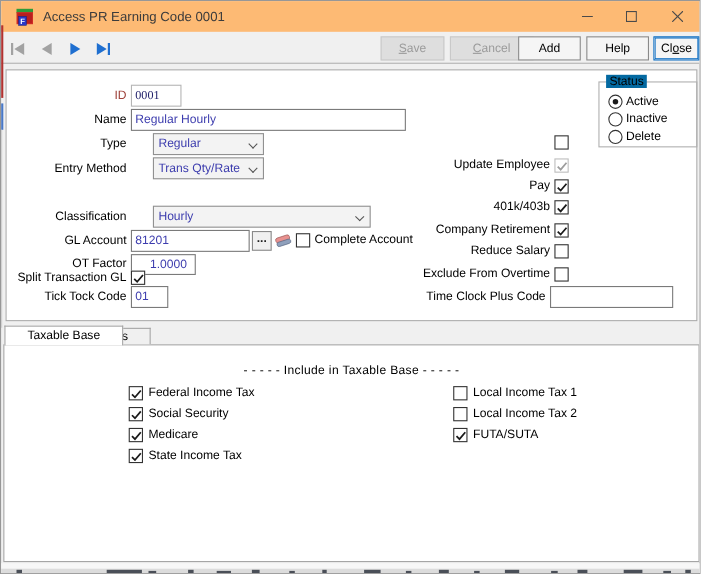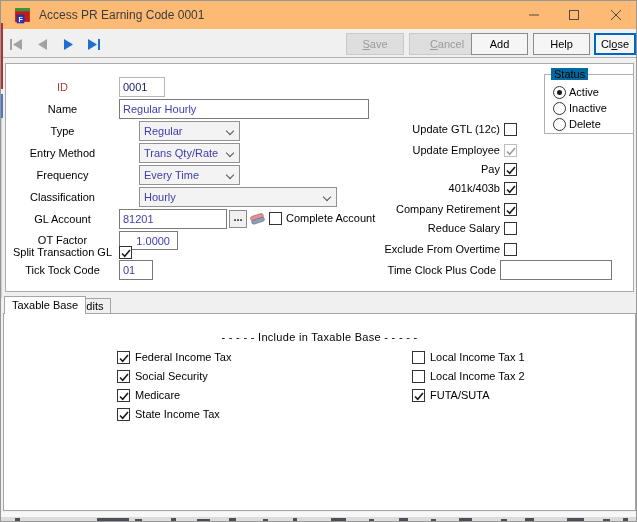--- a/index.html
+++ b/index.html
@@ -16,24 +16,24 @@
 
   
   .toolbar { position:absolute; left:0; top:28px; width:100%; height:29px; background:#f0f0f0; border-bottom:1px solid #b2b2b2; }
   .navbtn { position:absolute; top:7px; width:16px; height:16px; display:flex; align-items:center; justify-content:center; }
   .tbtn { position:absolute; top:4px; height:22px; background:#f5f5f5; border:1px solid #8a8a8a; text-align:center; line-height:20px; color:#000; }
   .tbtn.disabled { background:#dedede; border-color:#c9c9c9; color:#9b9b9b; }
   .tbtn.focused { border:1px solid #0067c0; box-shadow:0 0 0 1px #0067c0 inset; }
 
   
   .panel { position:absolute; left:4px; top:62px; width:629px; height:229px; background:#ffffff; border:1px solid #ababab; }
-  .lbl { position:absolute; left:4px; width:105px; text-align:center; height:20px; line-height:20px; color:#000; white-space:nowrap; }
+  .lbl { position:absolute; left:4px; width:105px; text-align:right; height:20px; line-height:20px; color:#000; white-space:nowrap; }
   .rlbl { position:absolute; left:326px; width:168px; text-align:right; line-height:13px; color:#000; white-space:nowrap; }
   .field { position:absolute; height:20px; background:#fff; border:1px solid #7a7a7a; line-height:18px; padding:0 3px; color:#3d3dae; overflow:hidden; white-space:nowrap; }
-  .field.dim { border-color:#b5b5b5; color:#20206a; }
+  .field.dim { border-color:#b5b5b5; color:#20206a;font-family:Liberation Serif, serif; }
   .field.num { text-align:right; padding-right:7px; }
   .combo { position:absolute; height:20px; background:#f3f3f3; border:1px solid #919191; line-height:18px; padding:0 18px 0 4px; color:#3d3dae; white-space:nowrap; overflow:hidden;margin-left:20px; }
   .chev { position:absolute; right:6px; top:6px; width:6px; height:6px; border-left:1px solid #555; border-bottom:1px solid #555; transform:rotate(-45deg); }
 
   
   .cb { position:absolute; width:13px; height:13px; background:#fff; border:1px solid #333; }
   .cb svg { display:none; position:absolute; left:0px; top:1px; }
   .cb.checked svg { display:block; }
   .cb.disabled { border-color:#bdbdbd; }
   .cb.disabled svg path { stroke:#9d9d9d; }
@@ -42,21 +42,21 @@
   .radio.checked .dot { display:block; }
 
   .groupbox { position:absolute; left:538px; top:10px; width:90px; height:60px; border:1px solid #b0b0b0; }
   .groupbox-title { position:absolute; top:-7px; left:6px; background:#0369a1; padding:0 3px; line-height:12px; }
   .gopt-label { position:absolute; left:24px; line-height:13px; white-space:nowrap; }
 
   .smallbtn { position:absolute; width:18px; height:18px; background:#f0f0f0; border:1px solid #8a8a8a; text-align:center; line-height:12px; font-weight:bold; color:#222; }
 
   
   .tabstrip { position:absolute; left:2px; top:295px; height:17px; z-index:2; }
-  .tab { position:absolute; top:0; height:17px; padding:0 7px; line-height:16px; white-space:nowrap; border:1px solid #a5a5a5; border-bottom:none; background:#f0f0f0; color:#000; }
+  .tab { position:absolute; top:0; height:17px; padding:0 20px; line-height:16px; white-space:nowrap; border:1px solid #a5a5a5; border-bottom:none; background:#f0f0f0; color:#000; }
   .tab.active { background:#ffffff; top:0; height:18px; z-index:3; }
   .tab.inactive { top:2px; height:15px; line-height:14px; }
   .tabpanel { position:absolute; left:2px; top:312px; width:633px; height:198px; background:#ffffff; border:1px solid #a5a5a5; z-index:1; }
   .tax-heading { position:absolute; left:0; top:17px; width:100%; text-align:center; color:#000; letter-spacing:0.3px; }
   .titem-label { position:absolute; line-height:13px; white-space:nowrap; }
 
   
   .edge-bar { position:absolute; left:0; width:2px; z-index:5; }
   .bottom-zone { position:absolute; left:0; top:511px; width:637px; height:11px; background:#f7f7f7; }
   .bottom-band { position:absolute; left:0; top:5px; width:637px; height:6px; background:#dcdcdc; }
@@ -137,25 +137,20 @@
       <span>Regular</span>
       <span class="chev"></span>
     </div>
 
     <span class="lbl" style="top:79px">Entry Method</span>
     <div class="combo" style="left:113px;top:79px;width:101px">
       <span>Trans Qty/Rate</span>
       <span class="chev"></span>
     </div>
 
-    <span class="lbl" style="top:101px">Frequency</span>
-    <div class="combo" style="left:113px;top:101px;width:101px">
-      <span>Every Time</span>
-      <span class="chev"></span>
-    </div>
 
     <span class="lbl" style="top:123px">Classification</span>
     <div class="combo" style="left:113px;top:123px;width:198px">
       <span>Hourly</span>
       <span class="chev"></span>
     </div>
 
     <span class="lbl" style="top:145px">GL Account</span>
     <div class="field" style="left:113px;top:145px;width:108px">81201</div>
     <div class="smallbtn" style="left:223px;top:146px">...</div>
@@ -176,21 +171,20 @@
     <span class="lbl" style="top:181px;height:14px;line-height:14px">Split Transaction GL</span>
     <span class="cb checked" style="left:113px;top:182px">
       <svg width="12" height="11" viewBox="0 0 12 11">
           <path d="M2 5.5 L4.7 8.2 L10 2" fill="none" stroke="#1a1a1a" stroke-width="1.6"></path>
         </svg>
     </span>
 
     <span class="lbl" style="top:196px">Tick Tock Code</span>
     <div class="field" style="left:113px;top:196px;width:34px">01</div>
 
-    <span class="rlbl" style="top:59px">Update GTL (12c)</span>
     <span class="cb" style="left:498px;top:59px">
       
     </span>
 
     <span class="rlbl" style="top:80px">Update Employee</span>
     <span class="cb disabled checked" style="left:498px;top:80px">
       <svg width="12" height="11" viewBox="0 0 12 11">
           <path d="M2 5.5 L4.7 8.2 L10 2" fill="none" stroke="#9d9d9d" stroke-width="1.6"></path>
         </svg>
     </span>

